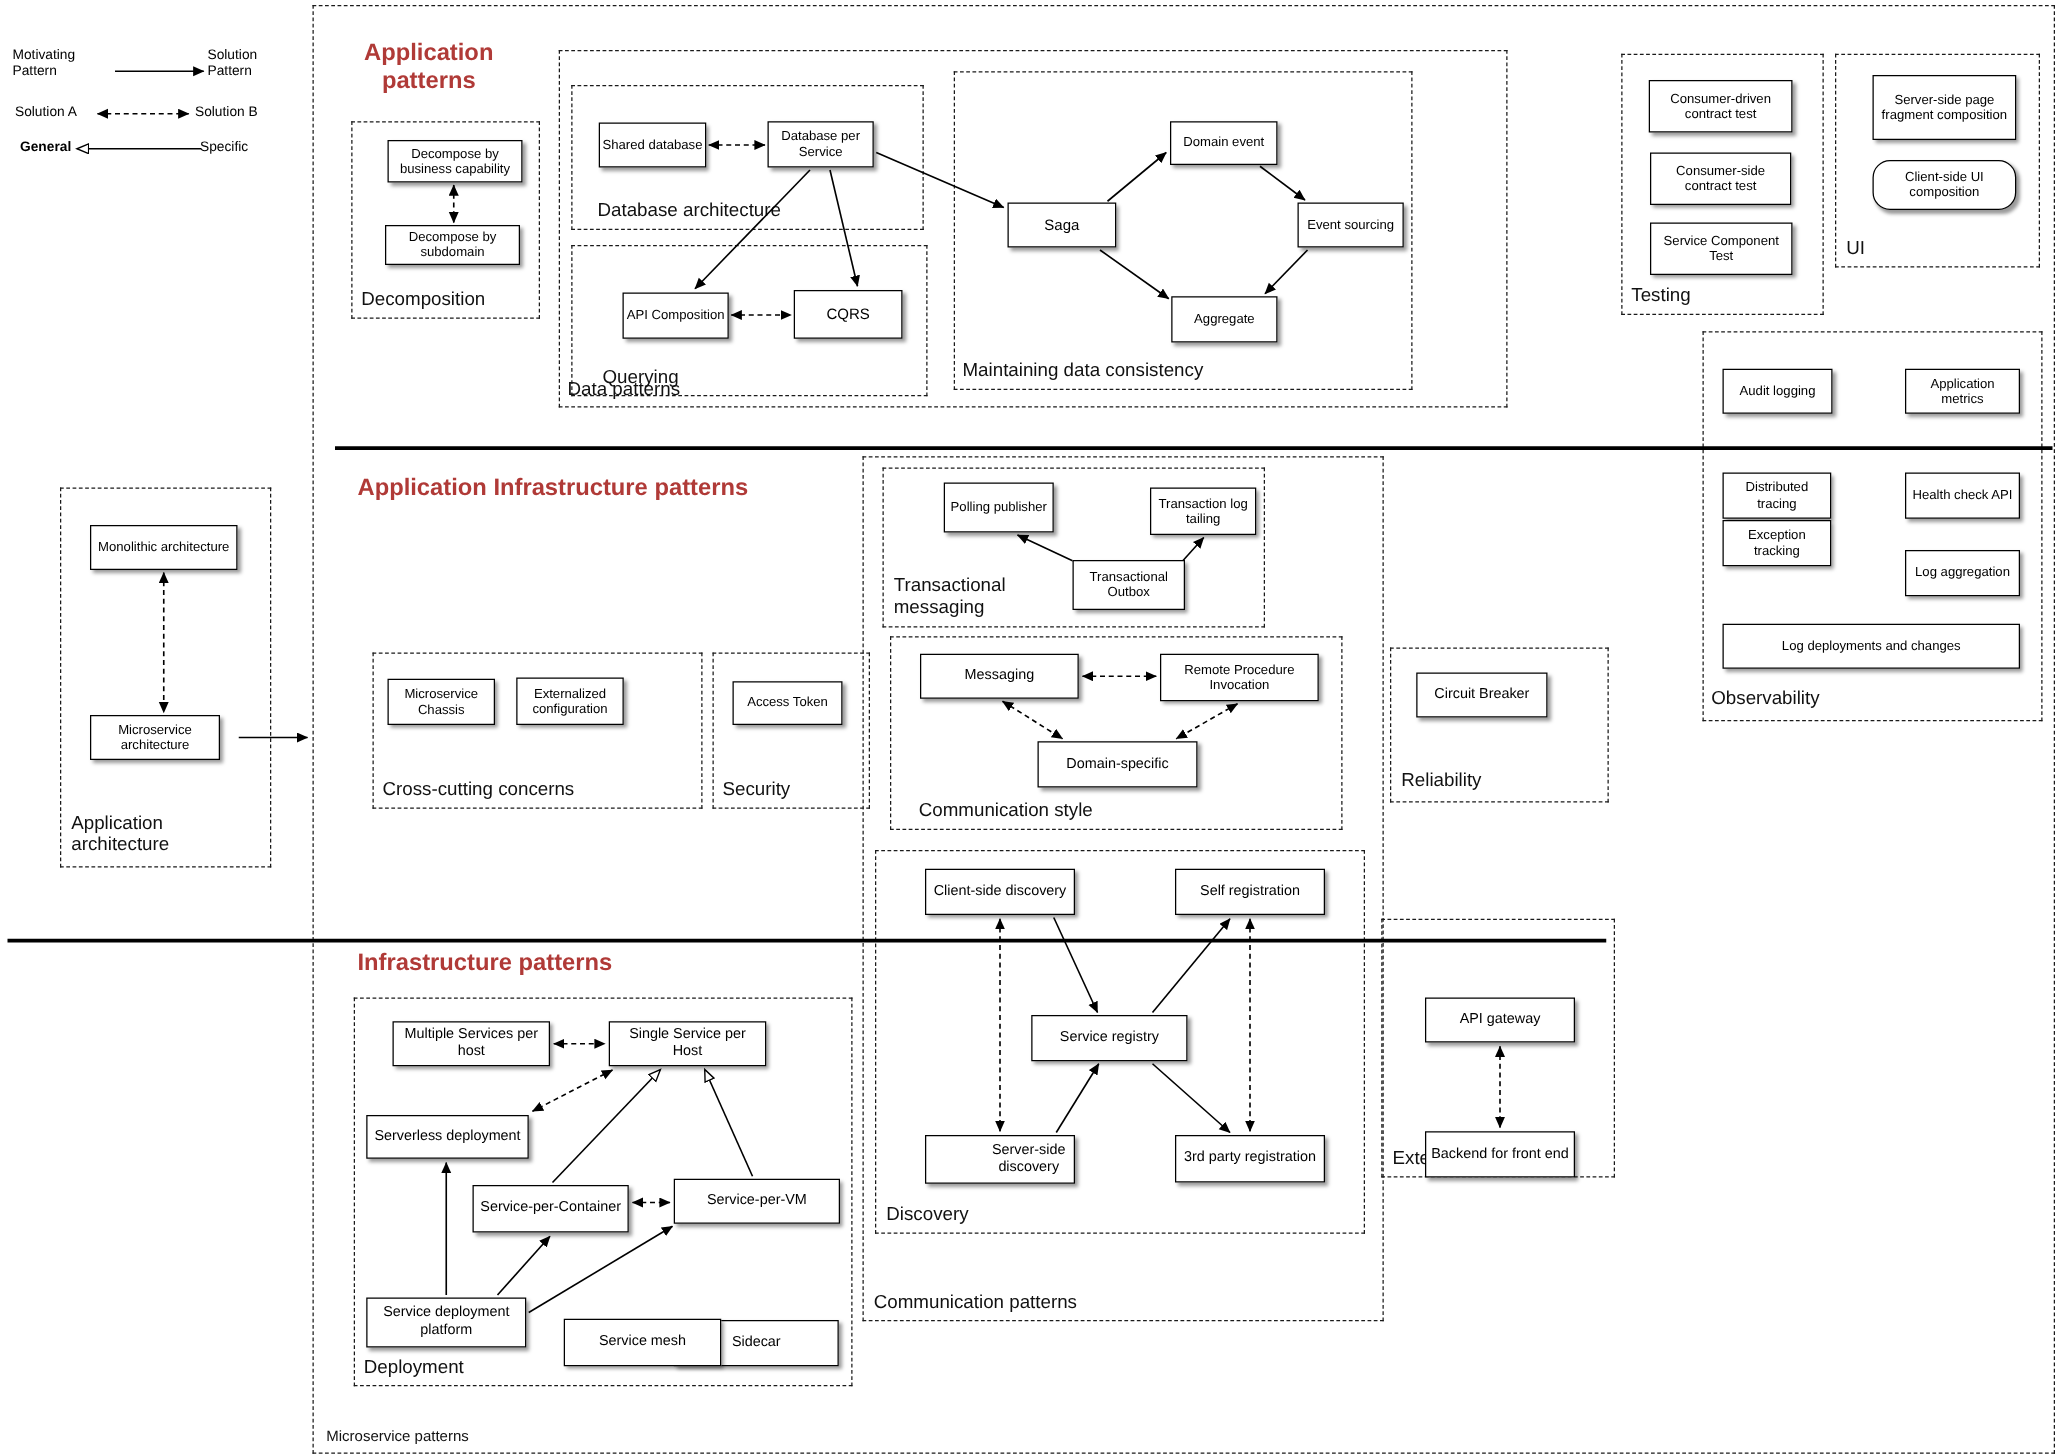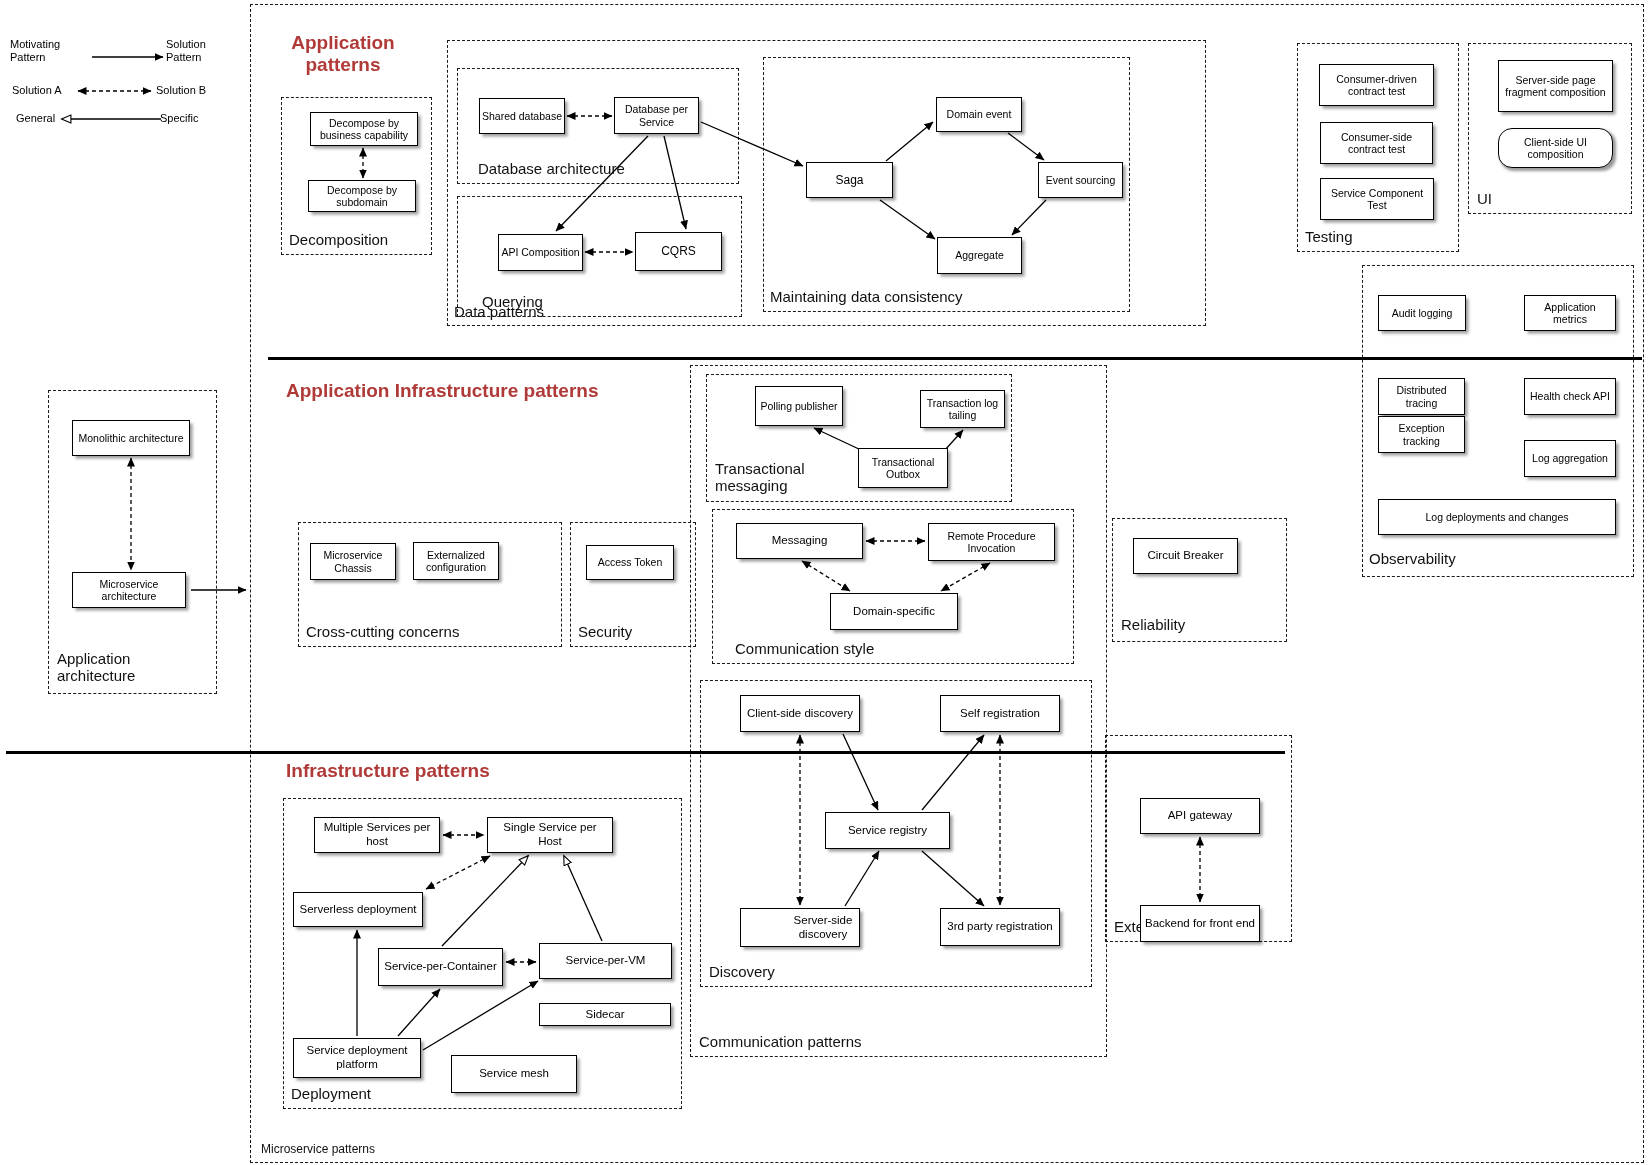--- a/index.html
+++ b/index.html
@@ -19,21 +19,21 @@
 </style>
 </head>
 <body>
 
 <div class="canvas">
 
   <div class="ltext" style="left:10px;top:38px;width:80px;">Motivating Pattern</div>
   <div class="ltext" style="left:166px;top:38px;width:62px;">Solution Pattern</div>
   <div class="ltext" style="left:12px;top:84px;width:64px;">Solution A</div>
   <div class="ltext" style="left:156px;top:84px;width:66px;">Solution B</div>
-  <div class="ltext" style="left:16px;top:112px;">General</div>
+  <div class="ltext" style="left:16px;top:112px;font-weight:bold;">General</div>
   <div class="ltext" style="left:160px;top:112px;">Specific</div>
 
   <div class="hline" style="left:268px;top:357px;width:1374px;"></div>
   <div class="hline" style="left:6px;top:751px;width:1279px;"></div>
 
   <div class="sect-title" style="left:280px;top:32px;width:126px;text-align:center;">Application patterns</div>
   <div class="sect-title" style="left:286px;top:380px;white-space:nowrap;">Application Infrastructure patterns</div>
   <div class="sect-title" style="left:286px;top:760px;white-space:nowrap;">Infrastructure patterns</div>
 
   <div class="grp" style="left:250px;top:4px;width:1392px;height:1157px;">
@@ -164,21 +164,21 @@
       <line x1="442" y1="946" x2="528" y2="856" marker-end="url(#ao)"></line>
       <line x1="602" y1="941" x2="564" y2="856" marker-end="url(#ao)"></line>
       <line x1="506" y1="962" x2="536" y2="962" stroke-dasharray="4,3" marker-start="url(#af)" marker-end="url(#af)"></line>
       <line x1="357" y1="1036" x2="357" y2="930" marker-end="url(#af)"></line>
       <line x1="398" y1="1036" x2="440" y2="989" marker-end="url(#af)"></line>
       <line x1="423" y1="1050" x2="538" y2="981" marker-end="url(#af)"></line>
     </g>
   </svg>
 
   <div class="pbox" style="left:72px;top:420px;width:118px;height:36px;">Monolithic architecture</div>
-  <div class="pbox" style="left:72px;top:572px;width:114px;height:36px;">Microservice architecture</div>
+  <div class="pbox" style="left:72px;top:572px;width:104px;height:36px;">Microservice architecture</div>
 
   <div class="pbox" style="left:310px;top:112px;width:108px;height:34px;">Decompose by business capability</div>
   <div class="pbox" style="left:308px;top:180px;width:108px;height:32px;">Decompose by subdomain</div>
 
   <div class="pbox" style="left:479px;top:98px;width:86px;height:36px;">Shared database</div>
   <div class="pbox" style="left:614px;top:97px;width:85px;height:37px;">Database per Service</div>
   <div class="pbox" style="left:498px;top:234px;width:85px;height:37px;">API Composition</div>
   <div class="pbox" style="left:635px;top:232px;width:87px;height:39px;font-size:12px;">CQRS</div>
 
   <div class="pbox" style="left:806px;top:162px;width:87px;height:36px;font-size:12px;">Saga</div>
@@ -222,17 +222,17 @@
   <div class="pbox" style="left:940px;top:908px;width:120px;height:38px;font-size:11.5px;">3rd party registration</div>
 
   <div class="pbox" style="left:1140px;top:798px;width:120px;height:36px;font-size:11.5px;">API gateway</div>
   <div class="pbox" style="left:1140px;top:905px;width:120px;height:37px;font-size:11.5px;">Backend for front end</div>
 
   <div class="pbox" style="left:314px;top:817px;width:126px;height:36px;font-size:11.5px;">Multiple Services per host</div>
   <div class="pbox" style="left:487px;top:817px;width:126px;height:36px;font-size:11.5px;">Single Service per Host</div>
   <div class="pbox" style="left:293px;top:892px;width:130px;height:35px;font-size:11.5px;">Serverless deployment</div>
   <div class="pbox" style="left:378px;top:948px;width:125px;height:38px;font-size:11.5px;">Service-per-Container</div>
   <div class="pbox" style="left:539px;top:943px;width:133px;height:36px;font-size:11.5px;">Service-per-VM</div>
-  <div class="pbox" style="left:539px;top:1003px;width:132px;height:23px;font-size:11.5px;">Sidecar</div>
+  <div class="pbox" style="left:539px;top:1056px;width:132px;height:37px;font-size:11.5px;">Sidecar</div>
   <div class="pbox" style="left:293px;top:1038px;width:128px;height:40px;font-size:11.5px;">Service deployment platform</div>
   <div class="pbox" style="left:451px;top:1055px;width:126px;height:38px;font-size:11.5px;">Service mesh</div>
 
 </div>
 
 </body></html>

